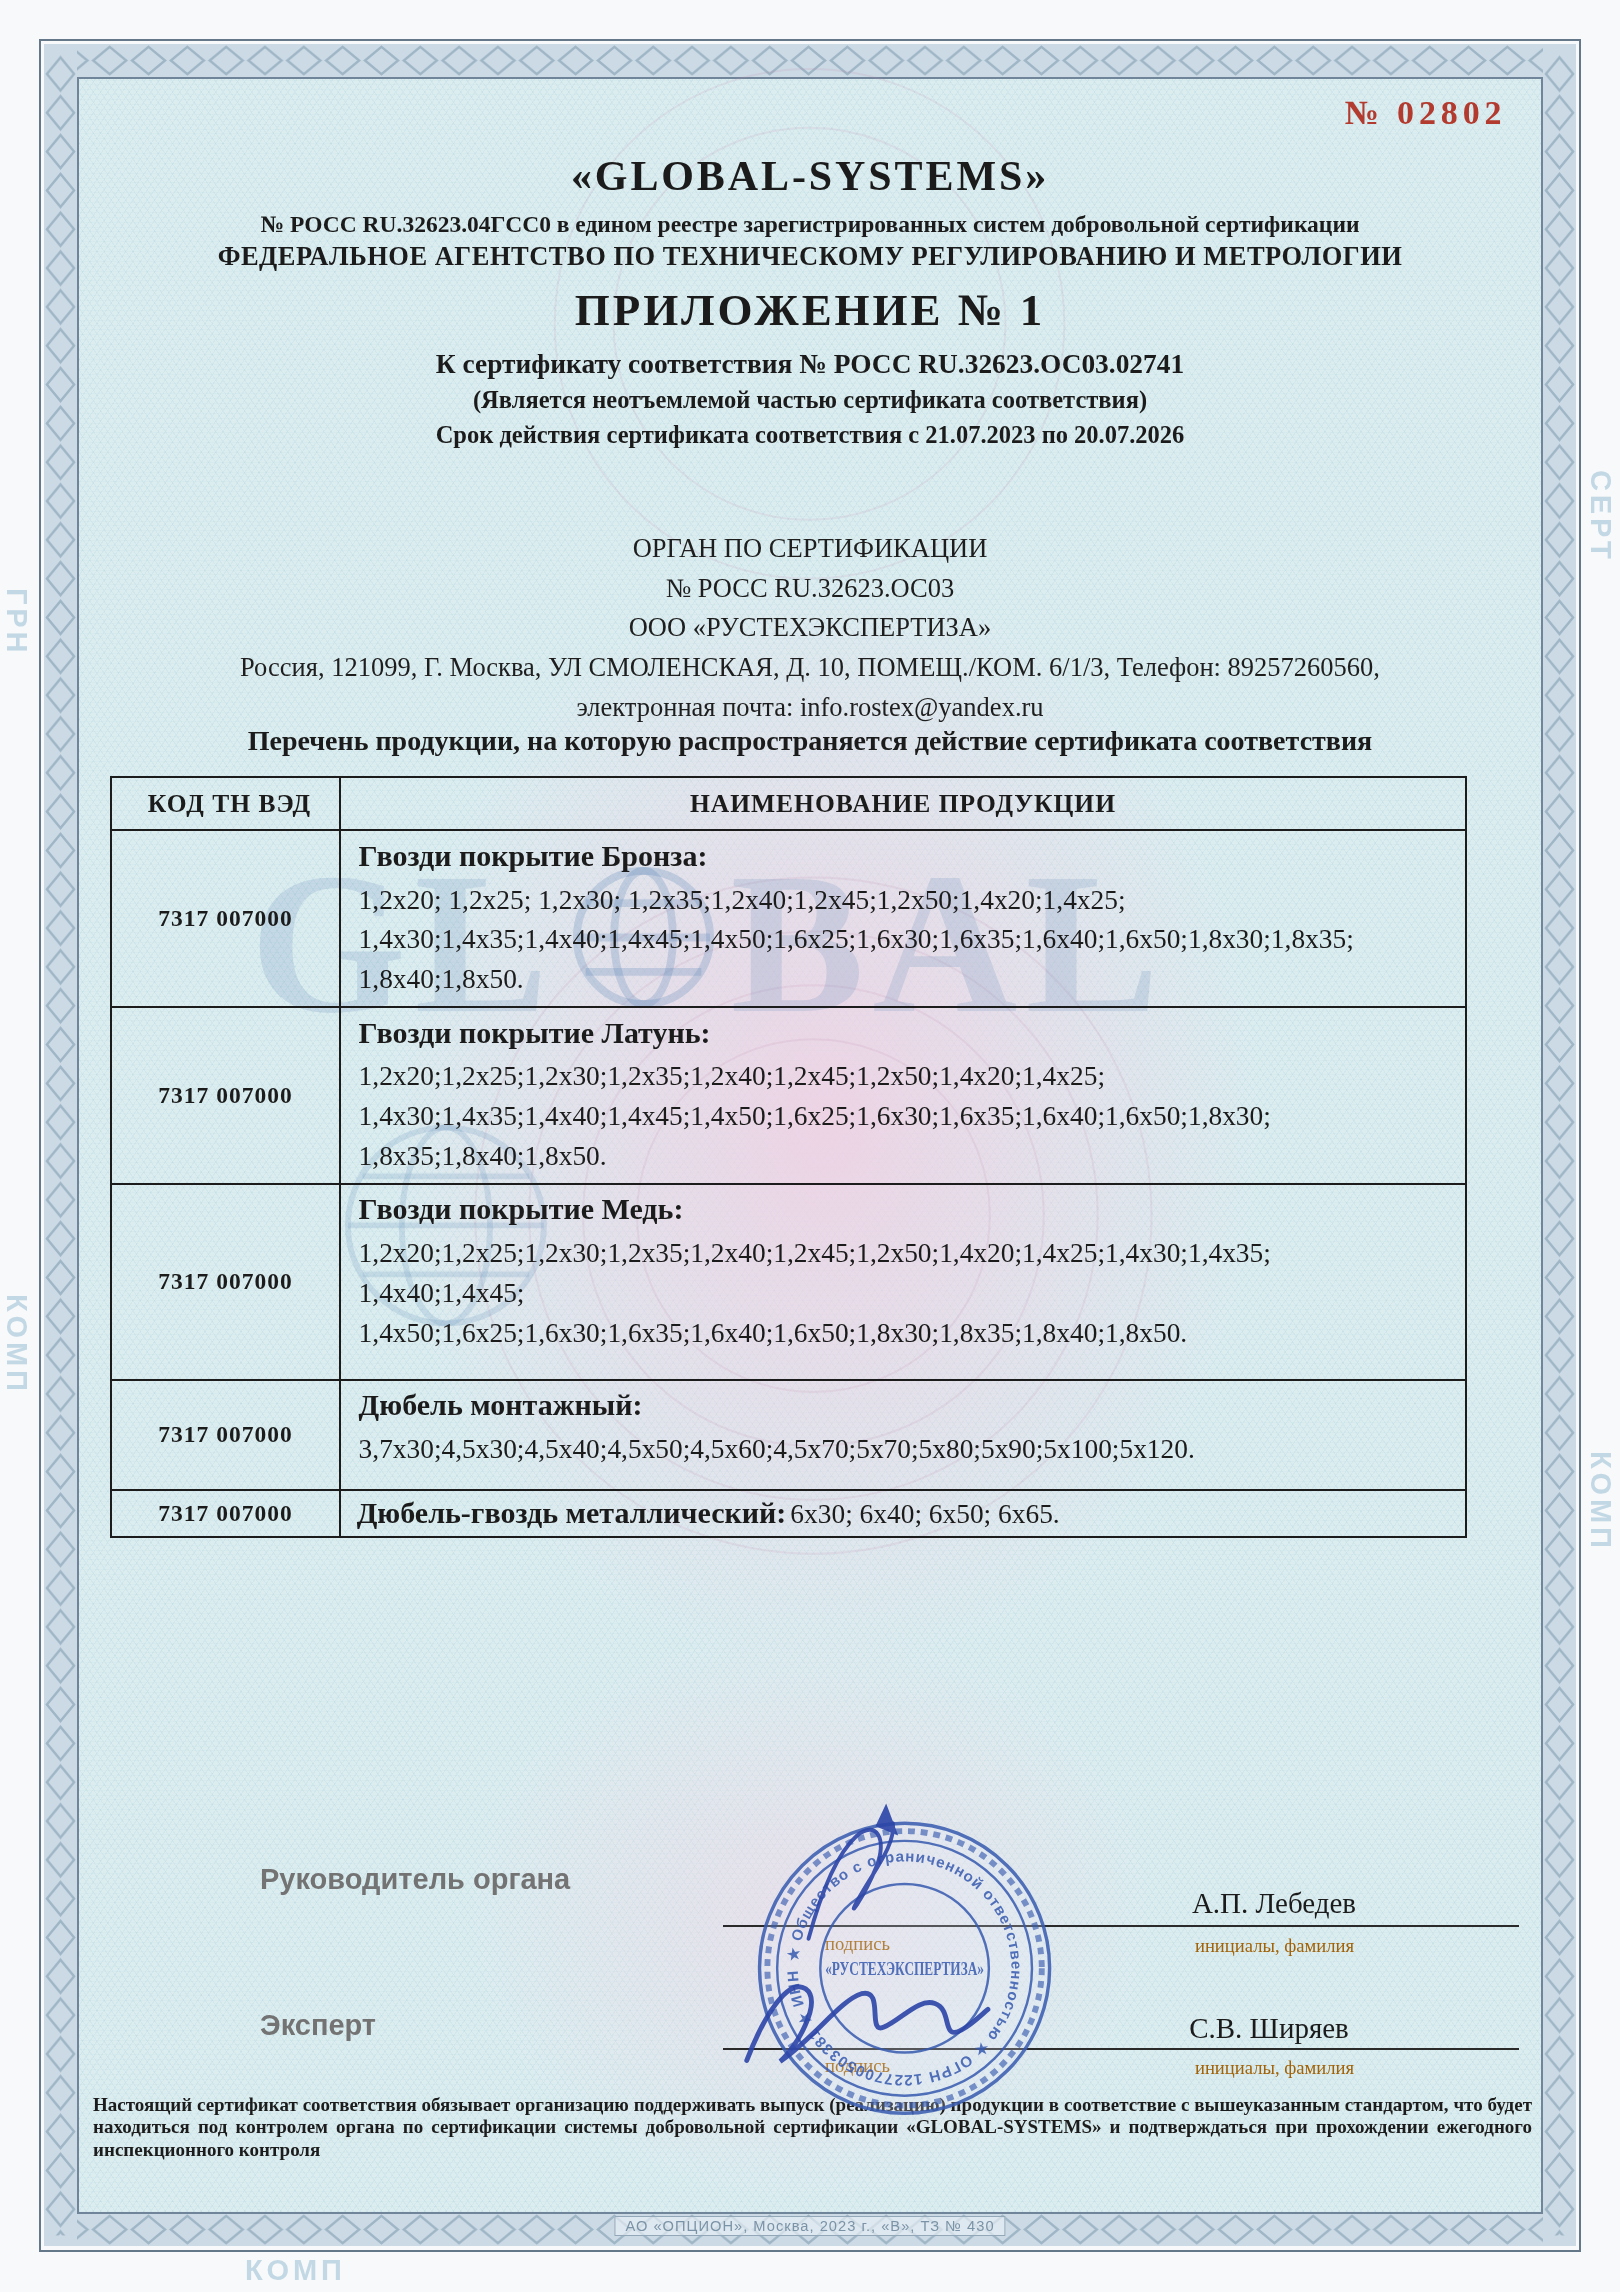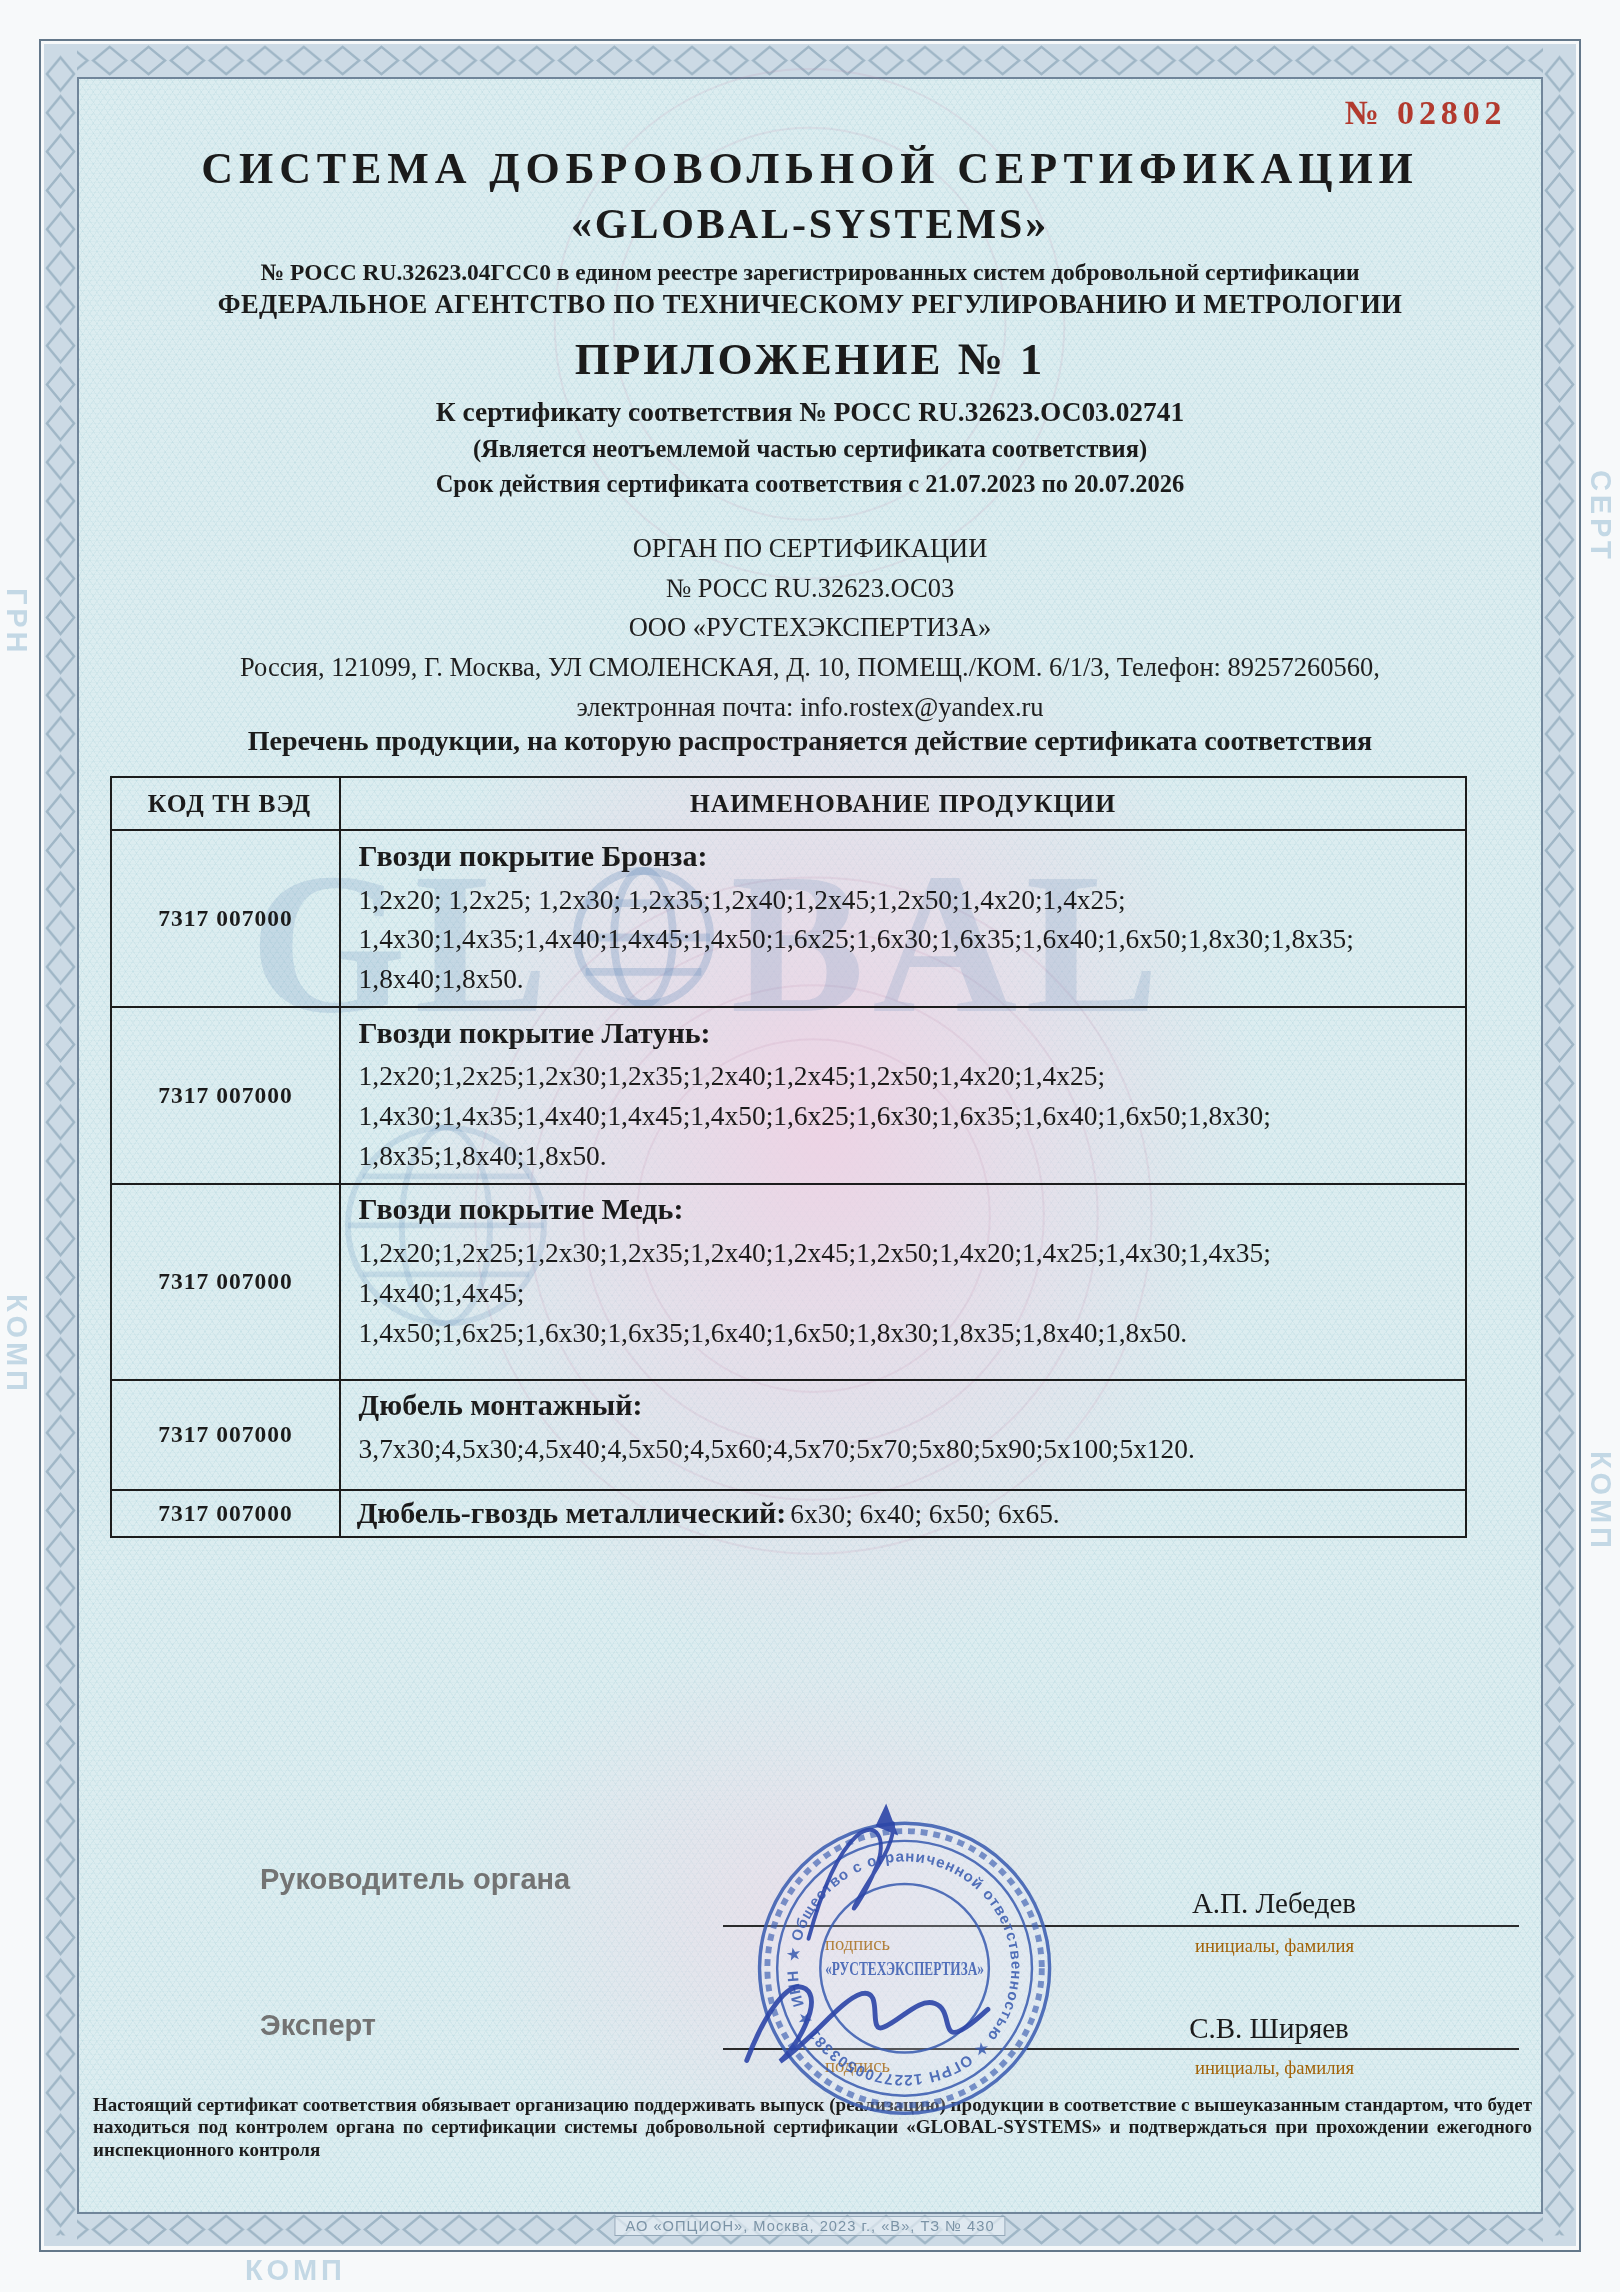--- a/index.html
+++ b/index.html
@@ -190,21 +190,20 @@
         <ellipse cx="75" cy="75" rx="30" ry="68"></ellipse>
         <path d="M7,75 h136 M16,40 h118 M16,110 h118"></path>
       </svg>
     </span>
     <span>BAL</span>
   </div>
 
   <div class="doc-number">№ 02802</div>
 
   <div class="hdr">
-    <div class="t1">СИСТЕМА ДОБРОВОЛЬНОЙ СЕРТИФИКАЦИИ</div>
     <div class="t2">«GLOBAL-SYSTEMS»</div>
     <div class="t3">№ РОСС RU.32623.04ГСС0 в едином реестре зарегистрированных систем добровольной сертификации</div>
     <div class="t4">ФЕДЕРАЛЬНОЕ АГЕНТСТВО ПО ТЕХНИЧЕСКОМУ РЕГУЛИРОВАНИЮ И МЕТРОЛОГИИ</div>
     <div class="t5">ПРИЛОЖЕНИЕ № 1</div>
     <div class="t6">К сертификату соответствия № РОСС RU.32623.ОС03.02741</div>
     <div class="t7">(Является неотъемлемой частью сертификата соответствия)</div>
     <div class="t8">Срок действия сертификата соответствия с 21.07.2023 по 20.07.2026</div>
   </div>
 
   <div class="org">

